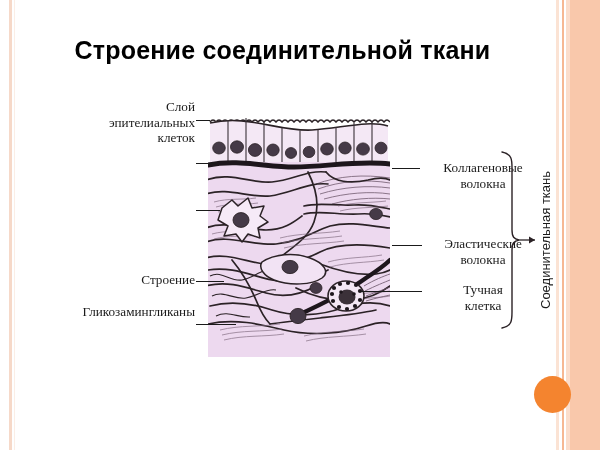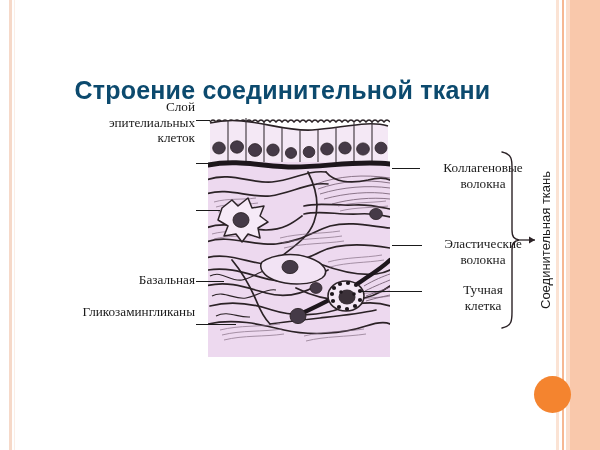--- a/index.html
+++ b/index.html
@@ -59,27 +59,26 @@
     width: 2px; height: 450px;
     background: #fdf0e8;
   }
 
   
   .title {
     position: absolute;
     left: 0; top: 36px;
     width: 565px;
     text-align: center;
-    color: #0c4a6e;
+    color: #000000;
     font-family: "Liberation Sans", sans-serif;
     font-weight: bold;
     font-size: 25px;
     letter-spacing: 0.2px;
     white-space: nowrap;
-    margin-top: 40px;
   }
 
   
   .figure {
     position: absolute;
     left: 208px; top: 110px;
     width: 182px; height: 247px;
   }
   .figure svg { display: block; }
 
@@ -328,21 +327,21 @@
 
   <div class="label left" id="lbl-epithelium">Слой
 эпителиальных
 клеток</div>
   <div class="leader" style="left:196px; top:120px; width:14px;"></div>
 
   <div class="leader" style="left:196px; top:163px; width:20px;"></div>
 
   <div class="leader" style="left:196px; top:210px; width:24px;"></div>
 
-  <div class="label left" id="lbl-macrophage">Базальная</div>
+  <div class="label left" id="lbl-macrophage">Строение</div>
   <div class="leader" style="left:196px; top:281px; width:28px;"></div>
 
   <div class="label left" id="lbl-gag">Гликозамингликаны</div>
   <div class="leader" style="left:196px; top:324px; width:40px;"></div>
 
   <div class="label right" id="lbl-collagen">Коллагеновые
 волокна</div>
   <div class="leader" style="left:392px; top:168px; width:28px;"></div>
 
   <div class="label right" id="lbl-elastic">Эластические

